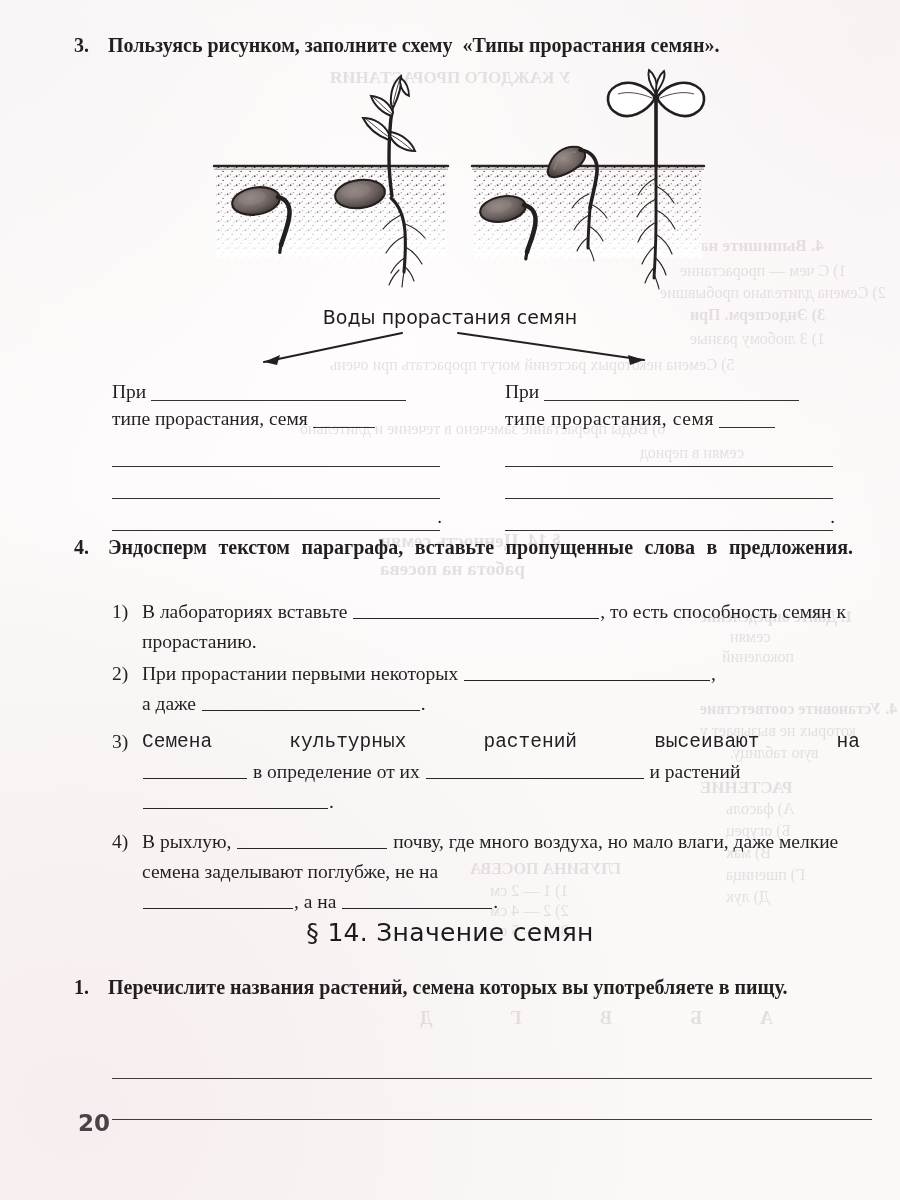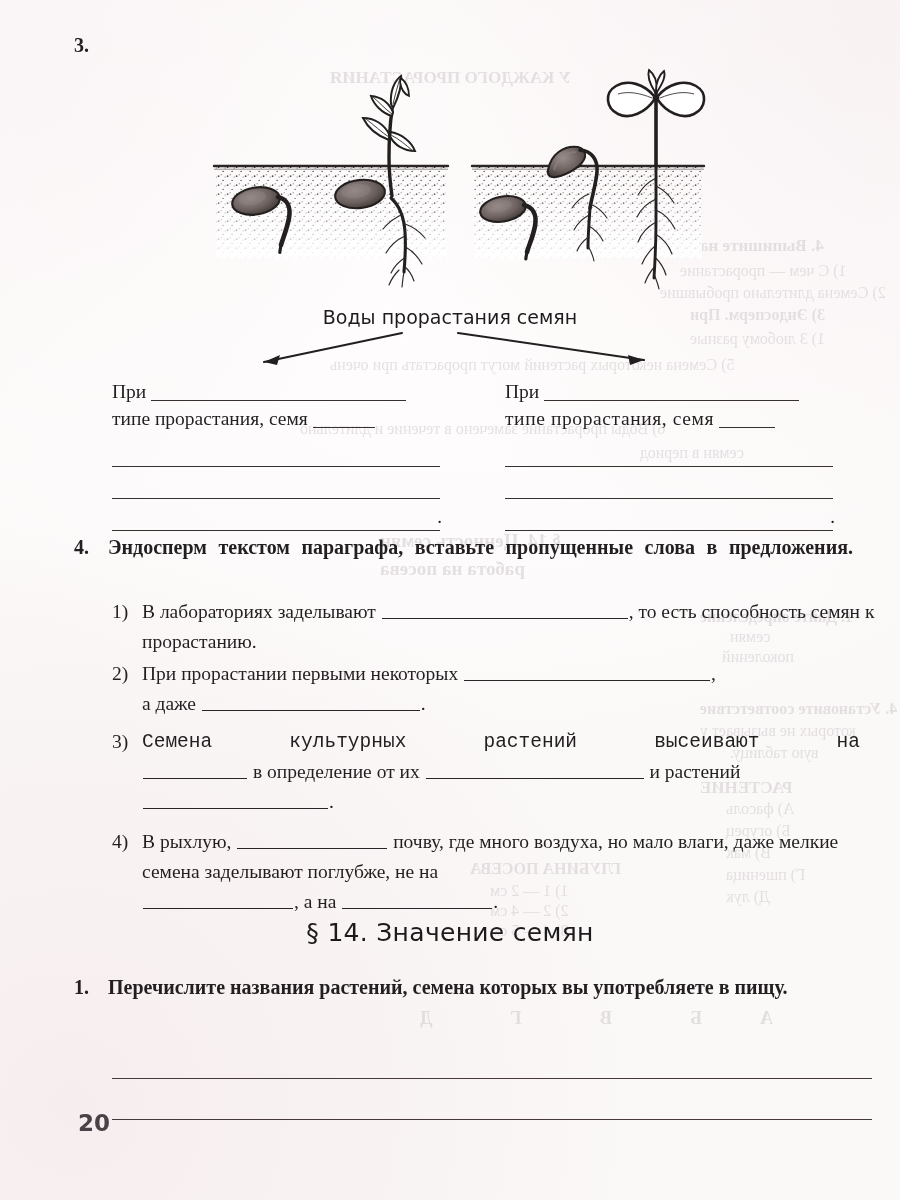--- a/index.html
+++ b/index.html
@@ -227,20 +227,24 @@
     <div class="bleed b-bold" style="left:690px; top:1008px; font-size:18px;">Б</div>
     <div class="bleed b-bold" style="left:600px; top:1008px; font-size:18px;">В</div>
     <div class="bleed b-bold" style="left:510px; top:1008px; font-size:18px;">Г</div>
     <div class="bleed b-bold" style="left:420px; top:1008px; font-size:18px;">Д</div>
   </div>
 
   <div class="content">
 
     <div class="ex q3">
       <div class="ex-num">3.</div>
+      <div class="ex-body">
+        <span>Пользуясь рисунком, заполните схему</span>&nbsp;
+        <span class="quoted">«Типы прорастания семян».</span>
+      </div>
     </div>
 
     <div class="figure">
       <svg viewBox="0 0 500 238" xmlns="http://www.w3.org/2000/svg">
         <defs>
           <pattern id="soilDots" x="0" y="0" width="9" height="9" patternUnits="userSpaceOnUse">
             <circle cx="1.6" cy="2.2" r="0.85" fill="#3b3335"></circle>
             <circle cx="6.1" cy="6.4" r="0.7" fill="#3b3335"></circle>
             <circle cx="4.2" cy="0.8" r="0.55" fill="#3b3335"></circle>
             <circle cx="8.1" cy="3.1" r="0.5" fill="#3b3335"></circle>
@@ -418,21 +422,21 @@
     <div class="ex q4">
       <div class="ex-num">4.</div>
       <div class="ex-body justify" style="width:745px;">Эндосперм текстом параграфа, вставьте пропущенные слова в предложения.</div>
     </div>
 
     <div class="subs">
 
       <div class="sub">
         <div class="sub-num">1)</div>
         <div class="sub-body">
-          <span>В лабораториях заделывают</span>
+          <span>В лабораториях вставьте</span>
           <span class="blank b-xxl"></span><span>, то есть способность семян к прорастанию.</span>
         </div>
       </div>
 
       <div class="sub">
         <div class="sub-num">2)</div>
         <div class="sub-body">
           <span>При прорастании первыми некоторых</span>
           <span class="blank b-xxl"></span><span>,</span><br>
           <span>а даже</span>

